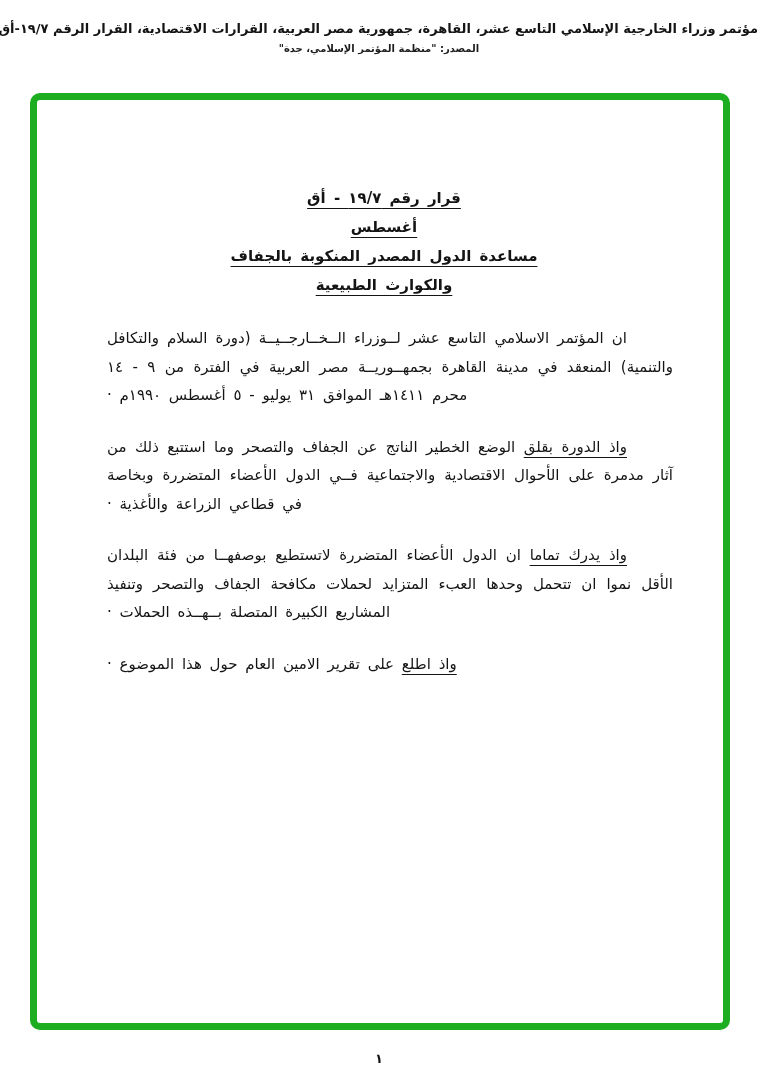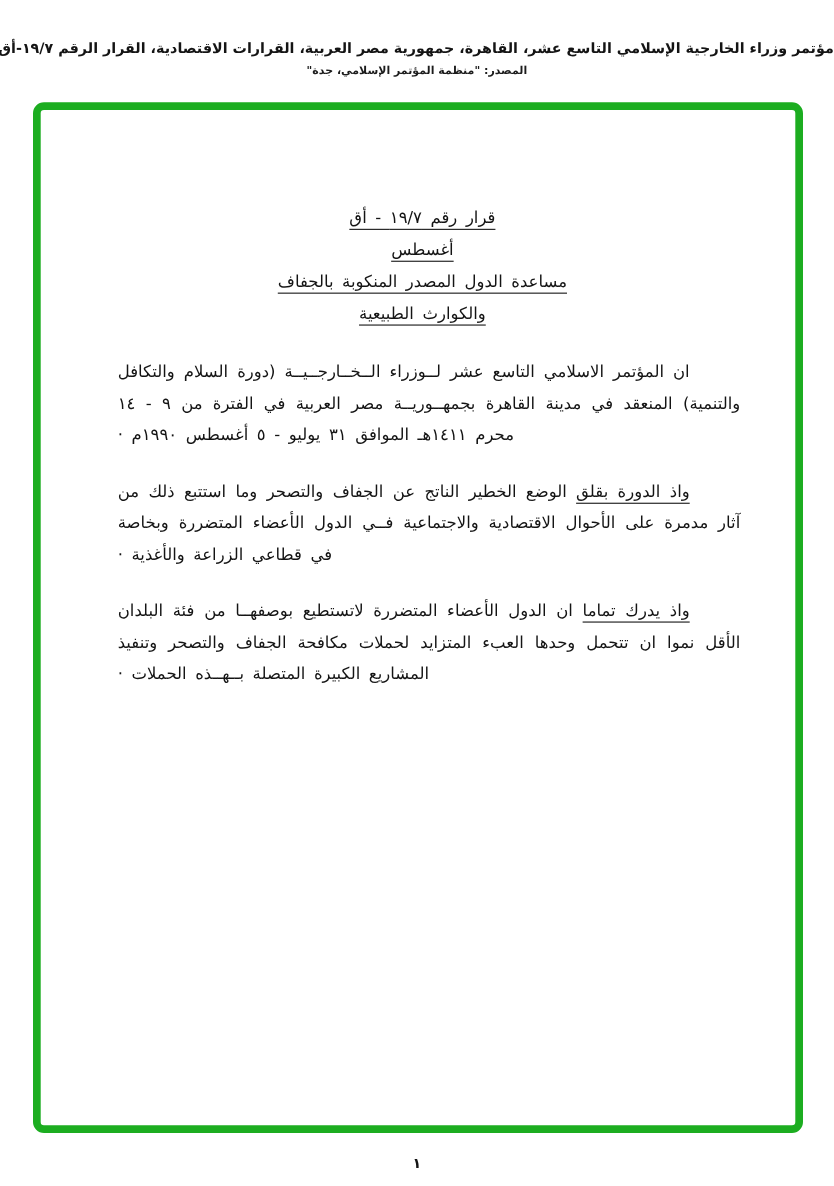--- a/index.html
+++ b/index.html
@@ -17,21 +17,20 @@
     overflow: hidden;
   }
   
   .doc-header {
     position: absolute;
     top: 20px;
     left: 0;
     right: 0;
     text-align: center;
     direction: rtl;
-    margin-top: 16px;
   }
   .doc-header .cite-line {
     font-size: 13px;
     font-weight: bold;
     line-height: 18px;
     white-space: nowrap;
   }
   .doc-header .source-line {
     margin-top: 5px;
     font-size: 10px;
@@ -56,20 +55,21 @@
     padding: 84px 50px 0 58px;
   }
   
   .title-block {
     text-align: center;
     font-size: 15px;
     line-height: 29px;
     margin-bottom: 24px;
     letter-spacing: 0.5px;
     word-spacing: 3px;
+    font-weight: bold;
   }
   .title-line {
     text-decoration: underline;
     text-underline-offset: 5px;
     text-decoration-thickness: 1.3px;
   }
   
   .doc-body p {
     direction: rtl;
     text-align: justify;
@@ -119,20 +119,21 @@
       </div>
 
       <div class="doc-body">
         <p><span class="plain">ان المؤتمر الاسلامي التاسع عشر لــوزراء الــخــارجــيــة (دورة السلام والتكافل والتنمية) المنعقد في مدينة القاهرة بجمهــوريــة مصر العربية في الفترة من ٩ - ١٤ محرم ١٤١١هـ الموافق ٣١ يوليو - ٥ أغسطس ١٩٩٠م ·</span></p>
 
 
         <p><span class="lead">واذ الدورة بقلق</span><span> الوضع الخطير الناتج عن الجفاف والتصحر وما استتبع ذلك من آثار مدمرة على الأحوال الاقتصادية والاجتماعية فــي الدول الأعضاء المتضررة وبخاصة في قطاعي الزراعة والأغذية ·</span></p>
 
         <p><span class="lead">واذ يدرك تماما</span><span> ان الدول الأعضاء المتضررة لاتستطيع بوصفهــا من فئة البلدان الأقل نموا ان تتحمل وحدها العبء المتزايد لحملات مكافحة الجفاف والتصحر وتنفيذ المشاريع الكبيرة المتصلة بــهــذه الحملات ·</span></p>
 
+        <p class="spaced"><span class="lead">واذ اطلع</span><span> على تقرير الامين العام حول هذا الموضوع ·</span></p>
 
 
       </div>
 
     </div>
   </div>
 
   <div class="page-number">١</div>
 
 </div>

